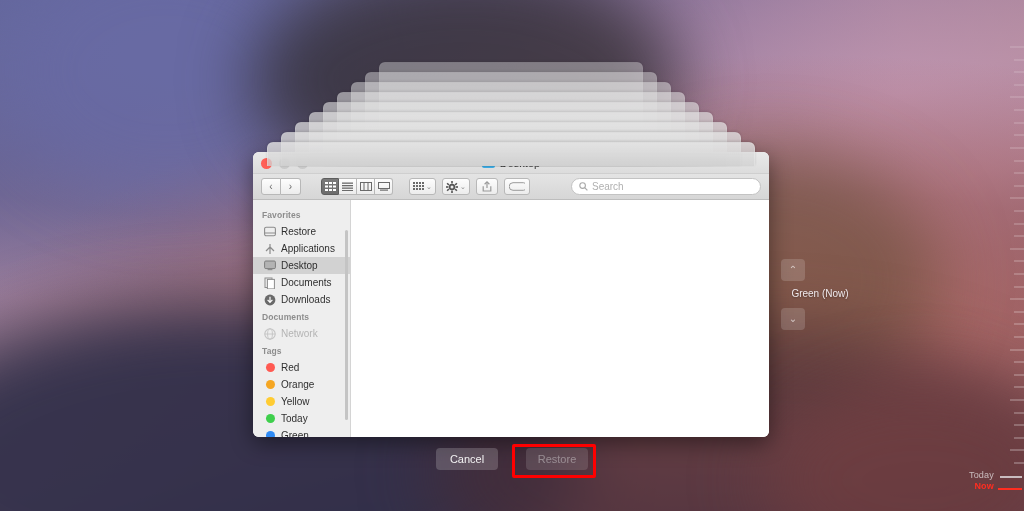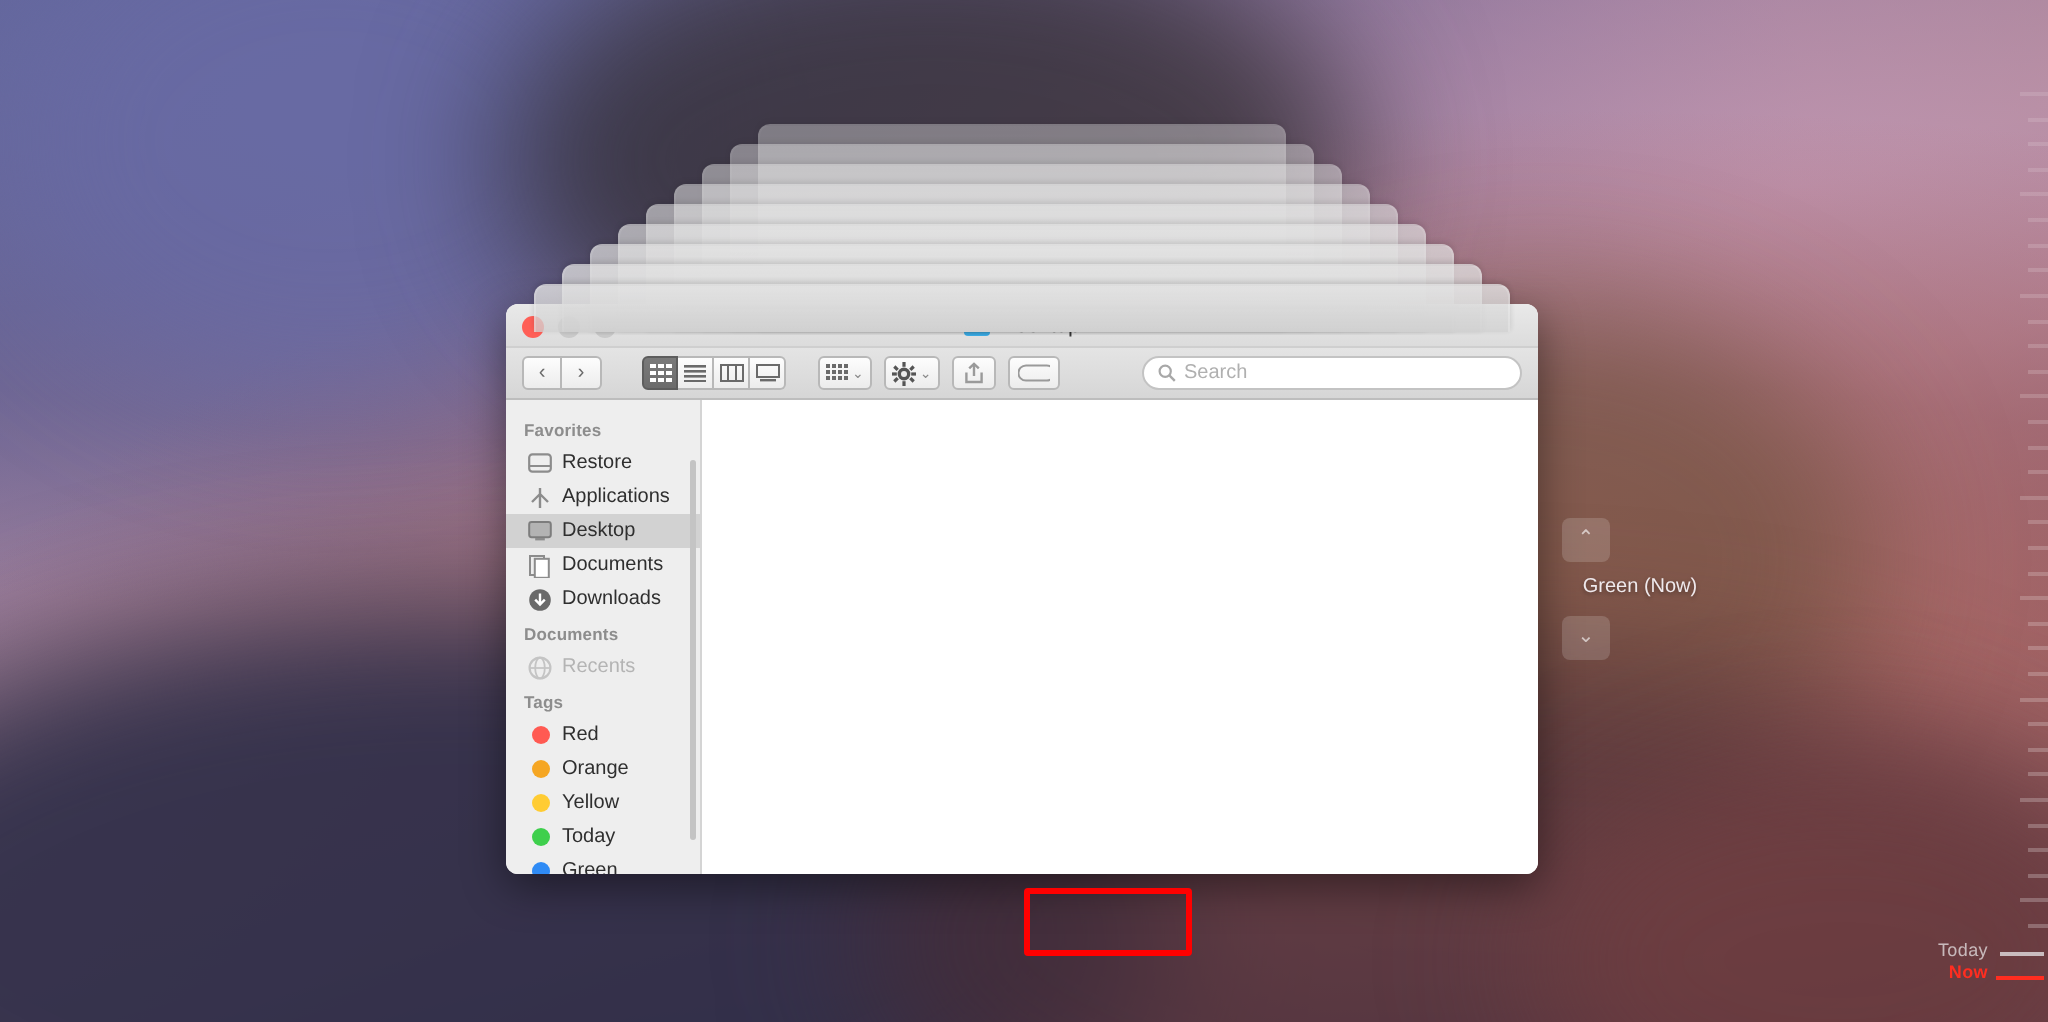--- a/index.html
+++ b/index.html
@@ -430,21 +430,21 @@
           </div>
           <div class="sb-head">Documents</div>
           <div class="sb-item dim">
             <span class="sb-ico">
               <svg width="12" height="12" viewBox="0 0 12 12">
                 <circle cx="6" cy="6" r="5.2" fill="none" stroke="#c4c4c4" stroke-width="1.1"></circle>
                 <ellipse cx="6" cy="6" rx="2.4" ry="5.2" fill="none" stroke="#c4c4c4" stroke-width=".9"></ellipse>
                 <line x1="0.8" y1="6" x2="11.2" y2="6" stroke="#c4c4c4" stroke-width=".9"></line>
               </svg>
             </span>
-            <span>Recents</span>
+            <span>Network</span>
           </div>
           <div class="sb-head">Tags</div>
           <div class="sb-item">
             <span class="sb-ico">
               <span class="dot" style="background: rgb(255, 90, 82);"></span>
             </span>
             <span>Red</span>
           </div>
           <div class="sb-item">
             <span class="sb-ico">
@@ -476,15 +476,19 @@
   </div>
 
   <div class="nav-up">
     <span class="nav-arrow">⌃</span>
   </div>
   <div class="date-label">Green (Now)</div>
   <div class="nav-dn">
     <span class="nav-arrow">⌄</span>
   </div>
 
+  <div class="actions">
+    <div class="act-btn cancel">Cancel</div>
+    <div class="act-btn restore">Restore</div>
+  </div>
   <div class="hl-box"></div>
 
 </div>
 
 </body></html>

